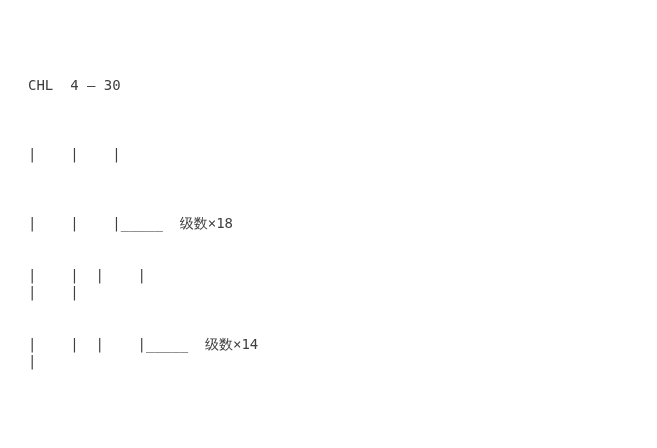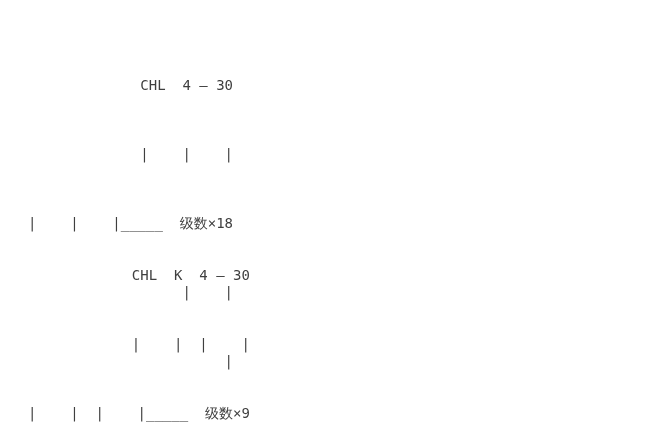--- a/index.html
+++ b/index.html
@@ -16,40 +16,38 @@
     left: 28px;
     color: #3f3f3f;
     font-family: "DejaVu Sans Mono", "Liberation Mono", monospace;
     font-size: 14px;
     line-height: 23px;
     white-space: pre;
   }
   .legend .line {
     height: 23px;
     white-space: pre;
-    text-align: right;
   }
   #block-chl  { top: 28px; }
   #block-chlk { top: 218px; }
 </style>
 </head>
 <body>
 
 <div class="legend" id="block-chl">
   <div class="line">CHL  4 — 30</div>
   <div class="line">|    |    |</div>
   <div class="line">|    |    |_____  级数×18</div>
   <div class="line">|    |</div>
   <div class="line">|</div>
   
 </div>
 
 <div class="legend" id="block-chlk">
-  <div class="line">CHL  K  4 — 30</div>
   <div class="line">|    |  |    |</div>
-  <div class="line">|    |  |    |_____  级数×9</div>
+  <div class="line">|    |  |    |_____  级数×14</div>
   
   
   
   
   
   
 </div>
 
 </body></html>

